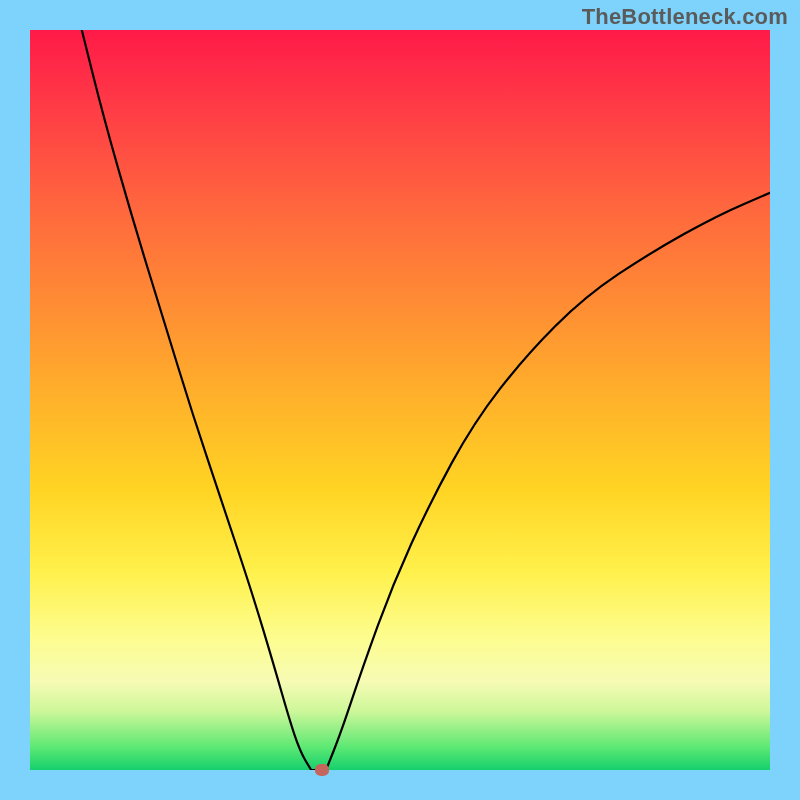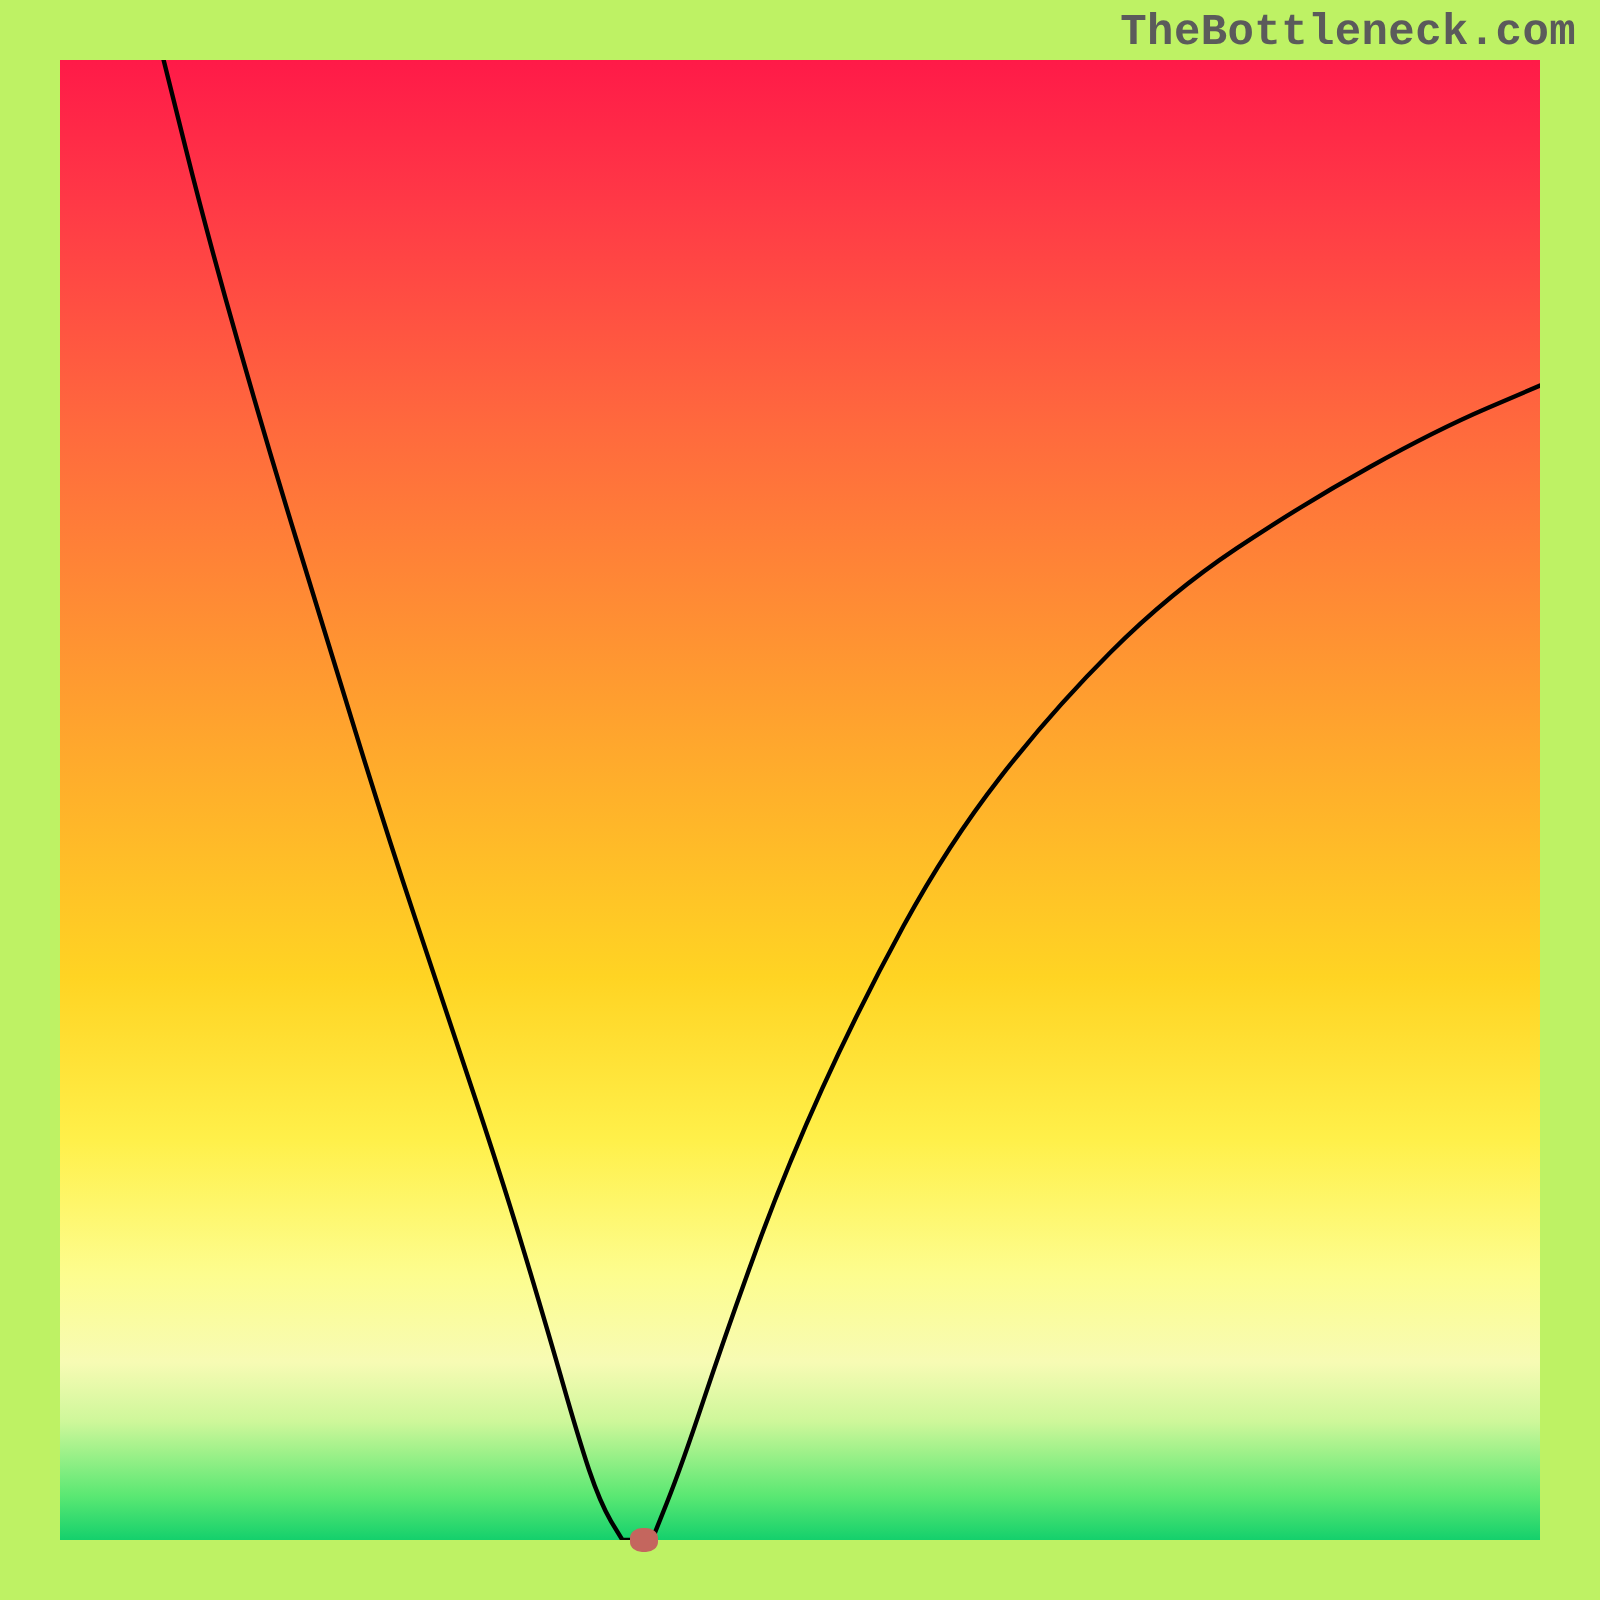--- a/index.html
+++ b/index.html
@@ -8,22 +8,21 @@
     width: 800px;
     height: 800px;
     background: #000;
     font-family: Arial, Helvetica, sans-serif;
     overflow: hidden;
   }
   .frame {
     position: relative;
     width: 800px;
     height: 800px;
-    background: #bef264;
-    font-family: Liberation Mono, monospace;
+    background: #7dd3fc;
   }
   .watermark {
     position: absolute;
     top: 4px;
     right: 12px;
     color: #5b5b5b;
     font-size: 22px;
     font-weight: 600;
     letter-spacing: 0.2px;
     user-select: none;

